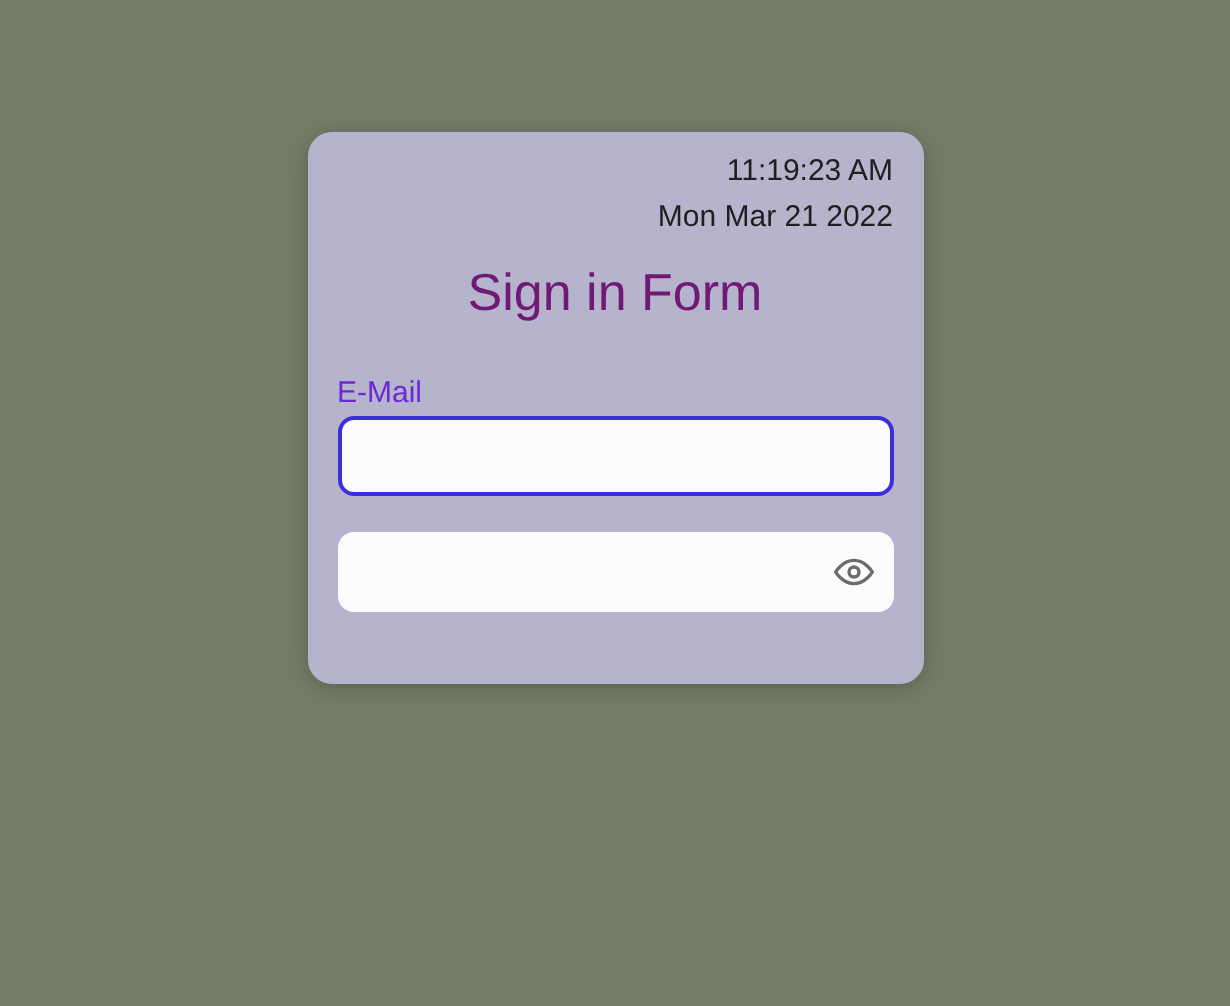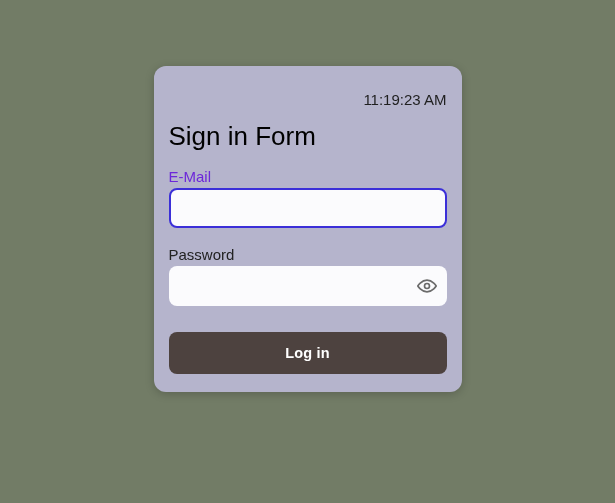--- a/index.html
+++ b/index.html
@@ -8,36 +8,36 @@
     height: 503px;
     background: #727c66;
     font-family: "Century Gothic", "Arial", sans-serif;
     overflow: hidden;
   }
   .card {
     width: 308px;
     margin: 66px auto 0 auto;
     background: #b5b4cc;
     border-radius: 12px;
-    padding: 22px 15px 18px 15px;
+    padding: 8px 15px 18px 15px;
     box-shadow: 0 2px 10px rgba(0,0,0,0.2);
   }
   .time-block {
     text-align: right;
     color: #1f1f1f;
     font-size: 15px;
     line-height: 1.55;
     margin-bottom: 10px;
   }
   .title {
-    text-align: left;
+    text-align: center;
     font-size: 26px;
     font-weight: 400;
-    color: #000000;
-    margin-bottom: 16px;
+    color: #701a75;
+    margin-bottom: 26px;
   }
   .field-label {
     font-size: 15px;
     color: #222;
     margin-bottom: 3px;
     display: block;
   }
   .field-label.focused {
     color: #6d28d9;
   }
@@ -97,40 +97,39 @@
     cursor: pointer;
   }
 </style>
 </head>
 <body>
 
 <div class="card">
 
   <div class="time-block">
     <div>11:19:23 AM</div>
+    <div>Mon Mar 21 2022</div>
   </div>
 
   <h1 class="title">Sign in Form</h1>
 
   <div>
     <label class="field-label focused">E-Mail</label>
     <div class="input-wrap">
       <input type="text" class="text-input focused" value="" style="">
     </div>
   </div>
 
   <div>
-    <label class="field-label">Password</label>
     <div class="input-wrap">
       <input type="password" class="text-input" value="" style="">
       <span class="eye-btn">
         <svg width="20" height="20" viewBox="0 0 24 24" fill="none" stroke="currentColor" stroke-width="2">
           <path d="M1 12s4-7 11-7 11 7 11 7-4 7-11 7S1 12 1 12z"></path>
           <circle cx="12" cy="12" r="3"></circle>
         </svg>
       </span>
     </div>
   </div>
 
-  <button class="login-btn">Log in</button>
 
 
 </div>
 
 </body></html>

